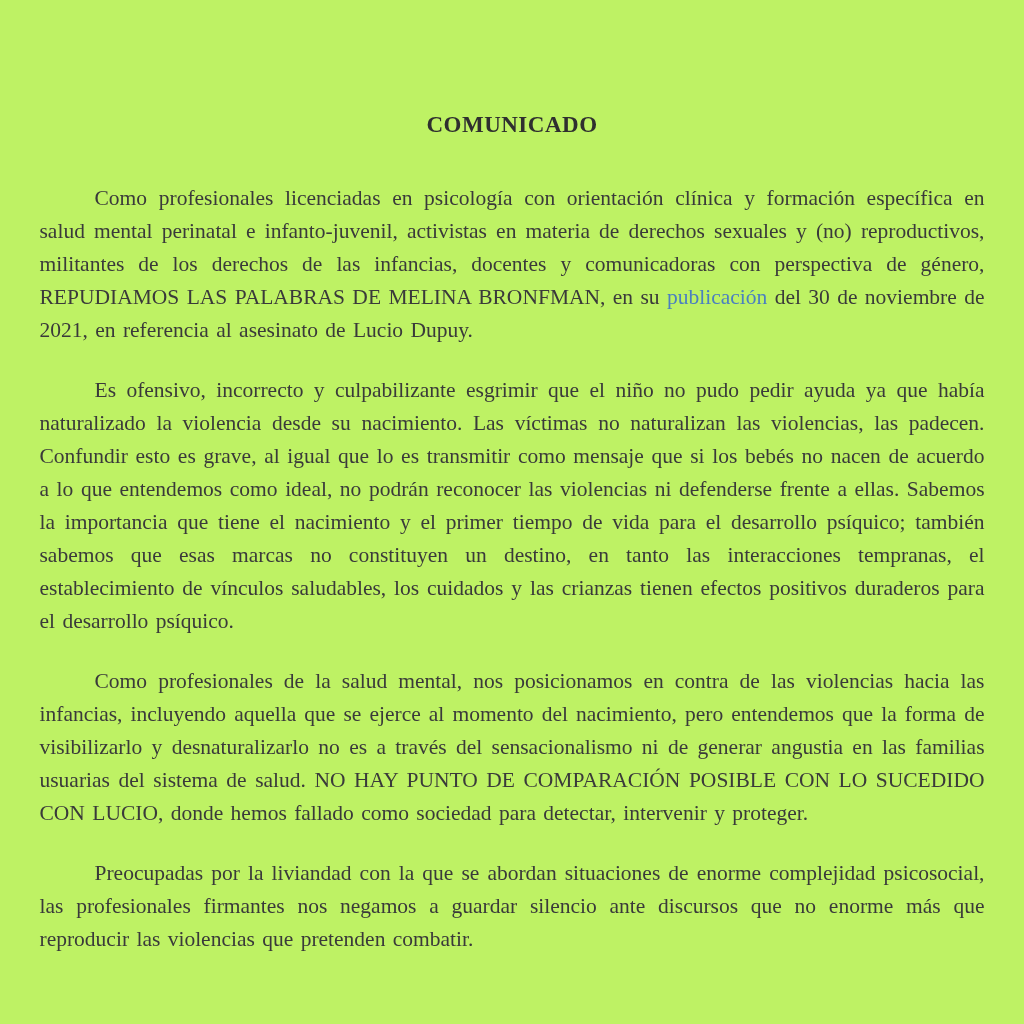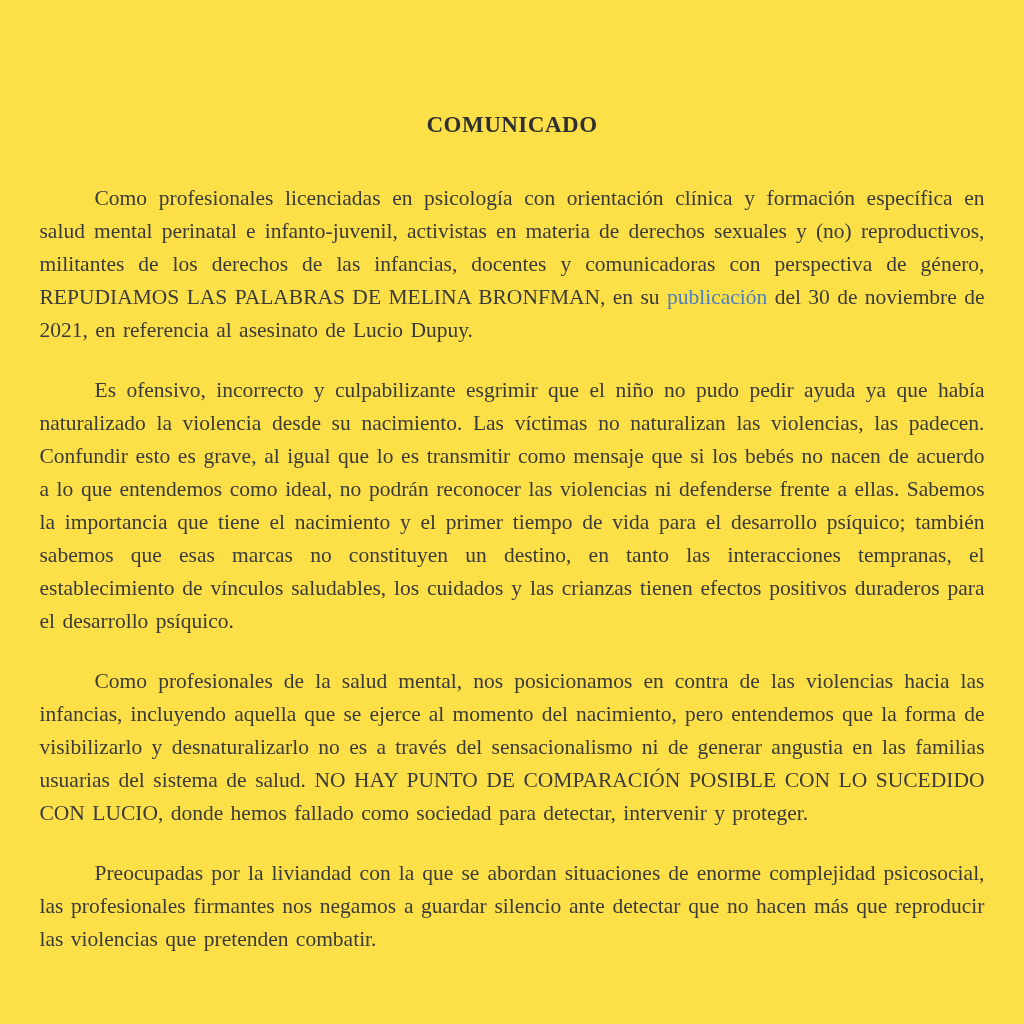--- a/index.html
+++ b/index.html
@@ -4,21 +4,21 @@
 <style>
   html, body {
     margin: 0;
     padding: 0;
     background: #ffffff;
   }
   .page {
     position: relative;
     width: 1024px;
     height: 1024px;
-    background: #fde047;
+    background: #bef264;
     overflow: hidden;
     font-family: "Liberation Serif", "DejaVu Serif", serif;
     color: #3a3a3a;
   }
   .doc {
     width: 945px;
     margin: 0 auto;
     padding-top: 112px;
   }
   .doc-title {
@@ -50,16 +50,16 @@
   <div class="doc">
 
     <h1 class="doc-title">COMUNICADO</h1>
 
     <p><span>Como profesionales licenciadas en psicología con orientación clínica y formación específica en salud mental perinatal e infanto-juvenil, activistas en materia de derechos sexuales y (no) reproductivos, militantes de los derechos de las infancias, docentes y comunicadoras con perspectiva de género, REPUDIAMOS LAS PALABRAS DE MELINA BRONFMAN, en su </span><a class="pub-link">publicación</a><span> del 30 de noviembre de 2021, en referencia al asesinato de Lucio Dupuy.</span></p>
 
     <p>Es ofensivo, incorrecto y culpabilizante esgrimir que el niño no pudo pedir ayuda ya que había naturalizado la violencia desde su nacimiento. Las víctimas no naturalizan las violencias, las padecen. Confundir esto es grave, al igual que lo es transmitir como mensaje que si los bebés no nacen de acuerdo a lo que entendemos como ideal, no podrán reconocer las violencias ni defenderse frente a ellas. Sabemos la importancia que tiene el nacimiento y el primer tiempo de vida para el desarrollo psíquico; también sabemos que esas marcas no constituyen un destino, en tanto las interacciones tempranas, el establecimiento de vínculos saludables, los cuidados y las crianzas tienen efectos positivos duraderos para el desarrollo psíquico.</p>
 
     <p>Como profesionales de la salud mental, nos posicionamos en contra de las violencias hacia las infancias, incluyendo aquella que se ejerce al momento del nacimiento, pero entendemos que la forma de visibilizarlo y desnaturalizarlo no es a través del sensacionalismo ni de generar angustia en las familias usuarias del sistema de salud. NO HAY PUNTO DE COMPARACIÓN POSIBLE CON LO SUCEDIDO CON LUCIO, donde hemos fallado como sociedad para detectar, intervenir y proteger.</p>
 
-    <p>Preocupadas por la liviandad con la que se abordan situaciones de enorme complejidad psicosocial, las profesionales firmantes nos negamos a guardar silencio ante detectar que no hacen más que reproducir las violencias que pretenden combatir.</p>
+    <p>Preocupadas por la liviandad con la que se abordan situaciones de enorme complejidad psicosocial, las profesionales firmantes nos negamos a guardar silencio ante discursos que no enorme más que reproducir las violencias que pretenden combatir.</p>
 
   </div>
 </div>
 
 </body></html>

